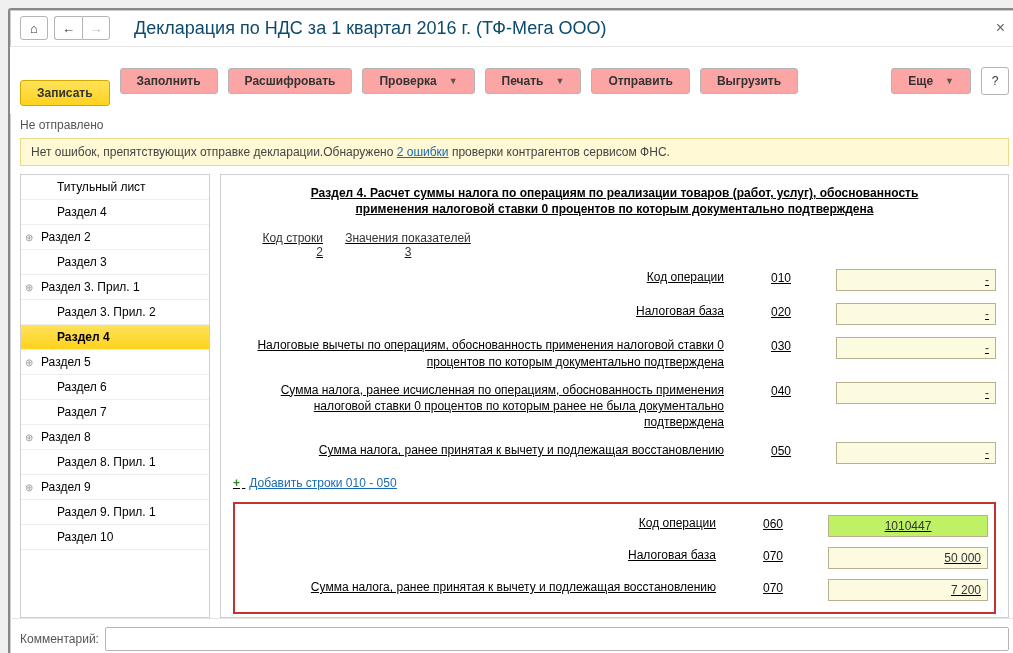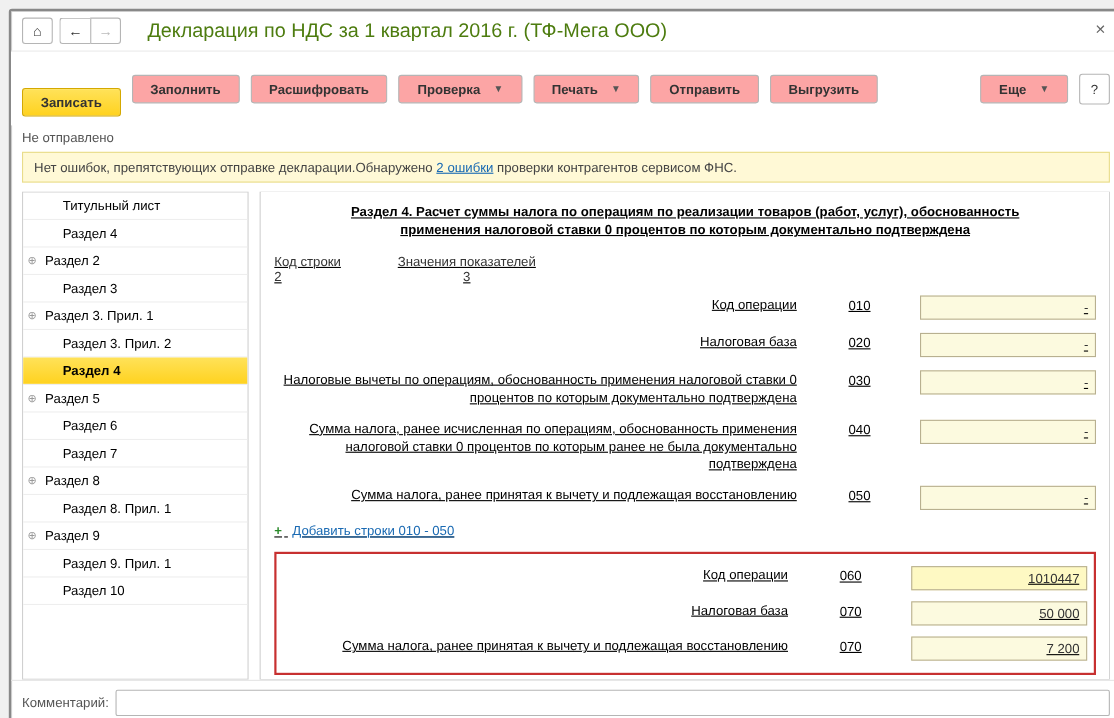--- a/index.html
+++ b/index.html
@@ -4,49 +4,49 @@
 <style>
 *{box-sizing:border-box;font-family:Arial,sans-serif;font-size:12px;}
 body{margin:0;background:#f0f0f0;padding:8px;}
 .window{width:1013px;height:653px;background:#fff;border:2px solid #888;border-radius:3px;box-shadow:inset 0 0 0 1px #ccc;display:flex;flex-direction:column;overflow:hidden;}
 .titlebar{display:flex;align-items:center;padding:6px 10px;border-bottom:1px solid #e5e5e5;}
 .nav-btns{display:flex;gap:6px;margin-right:24px;}
 .nav-btn{width:28px;height:24px;border:1px solid #b5b5b5;background:#fff;border-radius:3px;display:flex;align-items:center;justify-content:center;cursor:pointer;font-size:13px;color:#333;}
 .nav-pair{display:flex;}
 .nav-pair .nav-btn:first-child{border-radius:3px 0 0 3px;border-right:none;}
 .nav-pair .nav-btn:last-child{border-radius:0 3px 3px 0;color:#bbb;}
-.title{font-size:18px;color:#4d7c0f;}
+.title{font-size:18px;color:#0c4a6e;}
 .close-x{margin-left:auto;font-size:16px;color:#666;cursor:pointer;padding:0 4px;}
 .toolbar{display:flex;align-items:center;gap:10px;padding:8px 10px;background:#fff;}
 .btn{border:1px solid #b5b5b5;background:#fca5a5;border-radius:3px;padding:5px 16px;cursor:pointer;color:#333;white-space:nowrap;display:inline-flex;align-items:center;gap:6px;font-weight:bold;}
 .btn.primary{background:linear-gradient(#ffe259,#ffd21f);border-color:#d4a800;font-weight:bold;margin-top:25px;}
 .btn .chev{font-size:9px;color:#555;margin-left:6px;}
 .spacer{flex:1;}
 .help-btn{width:28px;height:28px;border:1px solid #b5b5b5;border-radius:3px;display:flex;align-items:center;justify-content:center;cursor:pointer;color:#333;}
 .status{padding:4px 10px 6px;color:#555;}
 .alert{margin:0 10px 8px;background:#fff9d6;border:1px solid #e8dc8a;padding:6px 10px;color:#444;}
 .alert a{color:#1a6ab3;text-decoration:underline;}
 .body{flex:1;display:flex;gap:10px;padding:0 10px 0 0;overflow:hidden;}
-.sidebar{width:206px;border:1px solid #d0d0d0;margin-left:10px;overflow-y:auto;background:#fff;}
+.sidebar{width:190px;border:1px solid #d0d0d0;margin-left:10px;overflow-y:auto;background:#fff;}
 .sb-item{display:flex;align-items:center;padding:5px 6px 5px 20px;border-bottom:1px solid #eee;cursor:pointer;position:relative;}
 .sb-item .exp{position:absolute;left:4px;color:#999;font-size:10px;}
 .sb-item.active{background:linear-gradient(#ffe259,#ffd21f);font-weight:bold;}
 .sb-indent{padding-left:36px;}
 .content{flex:1;border:1px solid #d0d0d0;overflow-y:auto;padding:8px 12px;background:#fff;position:relative;text-decoration:underline;}
 .sect-title{font-weight:bold;text-align:center;margin:2px 40px 14px;line-height:1.35;}
 .cols{display:flex;font-size:12px;color:#333;margin-bottom:4px;}
 .c1{flex:1;text-align:center;}
-.c2{width:90px;text-align:left;}
+.c2{width:90px;text-align:right;}
 .c3{width:170px;text-align:center;}
 .row{display:flex;align-items:flex-start;padding:6px 0;}
 .row .lbl{flex:1;padding-right:12px;line-height:1.35;text-align:right;}
 .row .code{width:90px;text-align:center;padding-top:2px;}
 .row .val{width:170px;display:flex;justify-content:flex-end;}
 .fld{width:160px;height:22px;border:1px solid #b8b090;background:#fcfadf;text-align:right;padding:2px 6px;color:#333;}
-.fld.white{background:#fef9c3;text-align:right;}
+.fld.white{background:#bef264;text-align:center;}
 .addlink{color:#1a6ab3;text-decoration:underline;margin-left:4px;}
 .plus{color:#2a8a2a;font-weight:bold;margin-right:2px;}
 .redbox{border:2px solid #c73030;padding:6px 6px 6px 6px;margin-top:6px;}
 .redbox .row{padding:5px 0;}
 .footer{display:flex;align-items:center;padding:8px 10px;border-top:1px solid #e5e5e5;}
 .footer label{margin-right:6px;color:#555;}
 .footer input{flex:1;height:24px;border:1px solid #b5b5b5;border-radius:2px;padding:2px 6px;}
 </style>
 </head>
 <body>

